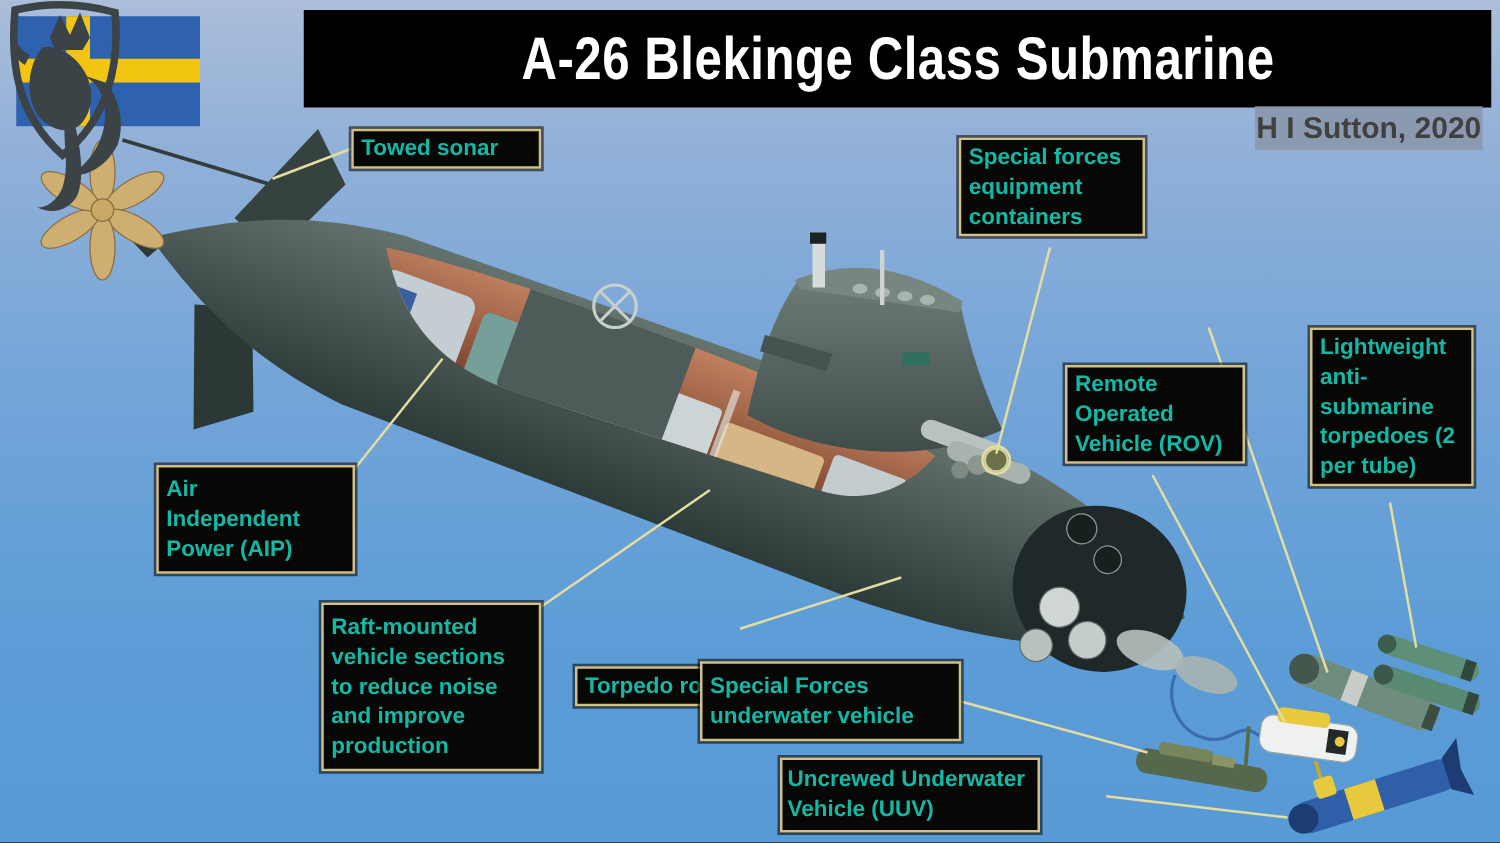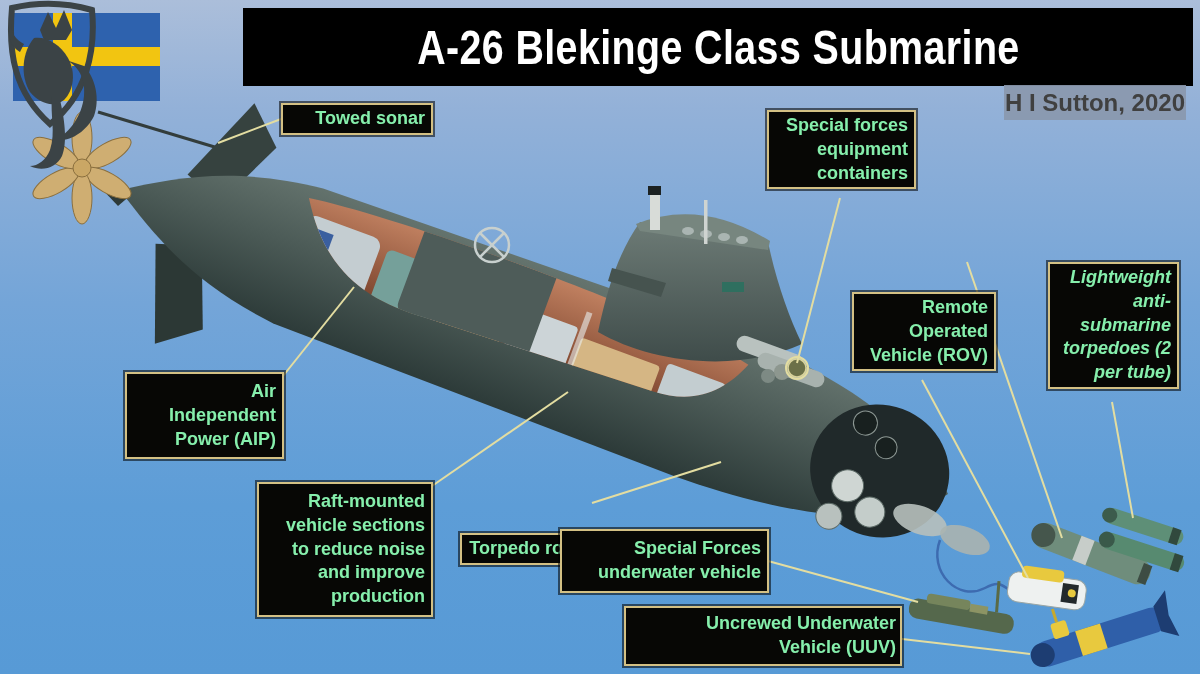--- a/index.html
+++ b/index.html
@@ -19,22 +19,22 @@
     transform:scaleX(.82);letter-spacing:.5px;
   }
   .credit{
     left:1004px;top:85px;width:182px;height:35px;
     background:rgba(138,152,174,.92);color:#404040;font-size:24px;font-weight:700;
     display:flex;align-items:center;justify-content:center;white-space:nowrap;
   }
   .callout{
     position:absolute;background:#070705;border:2px solid #d3c084;
     box-shadow:0 0 0 2px rgba(0,0,0,.55);
-    color:#86efac;font-weight:700;font-size:18px;line-height:1.32;
-    text-align:right;white-space:pre-line;padding:2px 6px;box-sizing:border-box;
+    color:#14b8a6;font-weight:700;font-size:18px;line-height:1.32;
+    text-align:left;white-space:pre-line;padding:2px 6px;box-sizing:border-box;
   }
   svg{position:absolute;left:0;top:0;}
 </style>
 </head>
 <body>
 
 <div class="stage">
 
   <svg width="1200" height="674" viewBox="0 0 1200 674">
     <defs>
@@ -225,21 +225,21 @@
     <span>H I Sutton, 2020</span>
   </div>
 
   <div class="callout" style="left:281px;top:103px;width:152px;">Towed sonar</div>
 
   <div class="callout" style="left:767px;top:110px;width:149px;">Special forces
 equipment
 containers</div>
 
 
-  <div class="callout" style="left:1048px;top:262px;width:131px;font-style:italic;">Lightweight
+  <div class="callout" style="left:1048px;top:262px;width:131px;">Lightweight
 anti-
 submarine
 torpedoes (2
 per tube)</div>
 
   <div class="callout" style="left:852px;top:292px;width:144px;">Remote
 Operated
 Vehicle (ROV)</div>
 
   <div class="callout" style="left:125px;top:372px;width:159px;padding:6px;">Air
@@ -250,16 +250,16 @@
 vehicle sections
 to reduce noise
 and improve
 production</div>
 
   <div class="callout" style="left:460px;top:496px;width:138px;margin-top:37px;">Torpedo room</div>
 
   <div class="callout" style="left:560px;top:529px;width:209px;padding:6px;">Special Forces
 underwater vehicle</div>
 
-  <div class="callout" style="left:624px;top:606px;width:278px;padding:4px;">Uncrewed Underwater
+  <div class="callout" style="left:624px;top:606px;width:208px;padding:4px;">Uncrewed Underwater
 Vehicle (UUV)</div>
 
 </div>
 
 </body></html>

